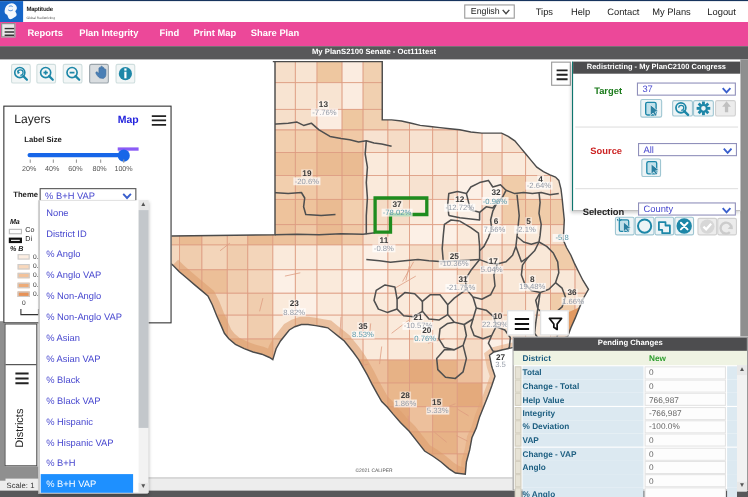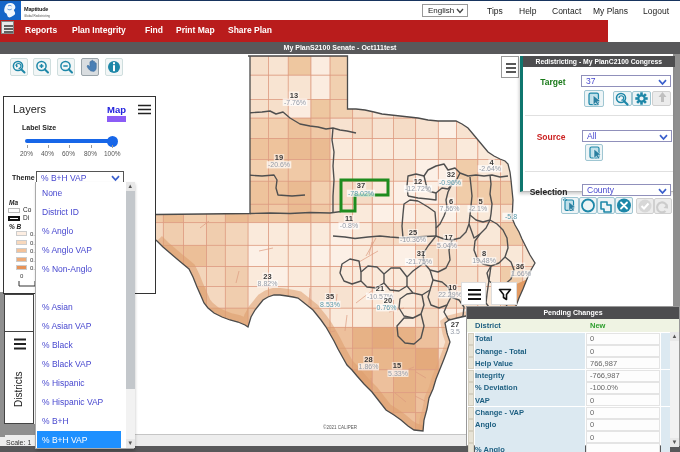--- a/index.html
+++ b/index.html
@@ -8,41 +8,41 @@
 .abs{position:absolute;}
 #stage{position:relative;width:680px;height:452px;}
 
 #hdr{left:0;top:0;width:680px;height:20px;background:#fff;}
 #logo{left:0;top:1px;width:21px;height:19px;background:#1565c8;}
 #brand{left:24px;top:6px;font-size:5.5px;font-weight:bold;color:#1a1a1a;line-height:7px;letter-spacing:-0.2px;}
 #brand small{display:block;font-size:3px;font-weight:normal;color:#555;letter-spacing:0;}
 #hmenu{left:400px;top:0;width:280px;height:20px;font-size:8.5px;color:#222;}
 #hmenu span{position:absolute;top:6px;text-align:right;}
 
-#nav{left:0;top:20px;width:608px;height:22px;background:#b91c1c;}
+#nav{left:0;top:20px;width:680px;height:22px;background:#ec4899;}
 #navham{left:1px;top:1px;width:13px;height:13px;background:#e9e9e9;border:1px solid #888;}
 #nav span{position:absolute;top:5px;color:#fff;font-weight:bold;font-size:8.5px;}
 
 #tbar{left:0;top:42px;width:680px;height:11.5px;background:#58585a;color:#fff;font-size:7px;font-weight:bold;text-align:center;line-height:11px;}
 
 .mbtn{width:18px;height:18px;background:#f2f6f6;border:1px solid #cfdede;border-radius:2px;}
 .mbtn.active{background:#d9dde0;border-color:#9aa4aa;}
 
 #lpanel{left:3px;top:96px;width:153px;height:198px;background:#fff;border:1px solid #333;}
 
 #tdrop{left:35px;top:182px;width:99px;height:267px;background:#fff;border:1px solid #aaa;border-top:none;box-shadow:1px 2px 3px rgba(0,0,0,.25);}
 .ditem{position:absolute;left:1px;width:89px;height:19px;line-height:19px;padding-left:5px;font-size:8.5px;color:#4747cf;}
 .dsel{background:#1e90ff;color:#fff;}
 
 .sbtrack{background:#f2f2f2;}
 .sbthumb{background:#c3c7cb;}
 
 #dpanel{left:4px;top:294px;width:30px;height:130px;background:#fff;border:1px solid #444;}
 
-#rpanel{left:520px;top:56px;width:152.5px;height:136px;background:#fff;border-left:3px solid #0f766e;border-bottom:1px solid #bbb;box-shadow:-1px 2px 3px rgba(0,0,0,.2);}
+#rpanel{left:520px;top:56px;width:152.5px;height:136px;background:#fff;border-left:1px solid #0f766e;border-bottom:1px solid #bbb;box-shadow:-1px 2px 3px rgba(0,0,0,.2);}
 #rphdr{left:0;top:0;width:151.5px;height:11px;background:#4d4d4f;color:#fff;font-weight:bold;font-size:6.8px;text-align:center;line-height:11px;}
 .rsel{position:absolute;height:12px;border:1px solid #9090bb;background:#fff;font-size:8.5px;color:#4747cf;padding-left:4px;line-height:10px;}
 .rlabel{position:absolute;font-size:8.5px;font-weight:bold;}
 .ibtn{position:absolute;background:#edf4f6;border:1px solid #9fc6d2;border-radius:2px;}
 .ibtn.dis{background:#ececec;border-color:#d0d0d0;}
 .divline{position:absolute;left:2px;width:148px;height:1px;background:#e0e0e0;}
 
 #ptable{left:466px;top:306px;width:214px;height:140px;background:#fff;border:1px solid #999;}
 #pthdr{left:0;top:0;width:212px;height:12px;background:#4d4d4f;color:#fff;font-weight:bold;font-size:7px;text-align:center;line-height:12px;}
 .prow{position:absolute;left:0;width:212px;height:13.2px;}
@@ -467,21 +467,21 @@
       <path d="M58.7,11.2 L62.0,14.5" stroke="#1d87a8" stroke-width="2" stroke-linecap="round"></path>
       <path d="M53.3,8 h4.4" stroke="#1d87a8" stroke-width="1.5"></path>
       <path d="M78.5,13.5 c-1.5-1-3-2.8-3.5-4.2 -0.4-1 .6-1.8 1.4-1.1 l1.3,1.1 v-4.6 c0-1 1.6-1 1.6,0 v-1.2 c0-1 1.7-1 1.7,0 v1.2 c0-1 1.6-1 1.6,0 v1.3 c0-0.9 1.5-0.9 1.5,0 v4.2 c0,1.8-1,3.3-2.4,3.8 z" fill="#4a7fb5" stroke="#3a6a9a" stroke-width="0.5" transform="translate(2.2,-0.6)"></path>
       <circle cx="104" cy="9" r="6" fill="#1d87a8"></circle>
       <rect x="103" y="7.2" width="2" height="6" fill="#fff"></rect>
       <rect x="103" y="4.2" width="2" height="2" fill="#fff"></rect>
     </svg>
 
 <div class="abs" id="lpanel">
   <div class="abs" style="left:9px;top:6px;font-size:11px;color:#222">Layers</div>
-  <div class="abs" style="left:103px;top:7px;font-size:9.5px;font-weight:bold;color:#2222dd;border-bottom:6px solid #8b5cf6;padding-bottom:1px">Map</div>
+  <div class="abs" style="left:103px;top:7px;font-size:9.5px;font-weight:bold;color:#2222dd;border-bottom:3px solid #8b5cf6;padding-bottom:19px">Map</div>
   <svg class="abs" style="left:133px;top:6px" width="15" height="13">
         <path d="M1 2.5h13M1 6.5h13M1 10.5h13" stroke="#222" stroke-width="1.6"></path>
       </svg>
   <div class="abs" style="left:18px;top:27px;font-size:7px;font-weight:bold;color:#222">Label Size</div>
   <div class="abs" style="left:21px;top:42px;width:90px;height:4px;background:#1766e8;border-radius:2px"></div>
   <div class="abs" style="left:103px;top:38.5px;width:11px;height:11px;background:#1766e8;border-radius:50%"></div>
   <div class="abs" style="left:22px;top:48px;width:92px;height:3px;font-size:0">
     <i style="position:absolute;left:1px;width:1px;height:3px;background:#999"></i>
     <i style="position:absolute;left:22px;width:1px;height:3px;background:#999"></i>
     <i style="position:absolute;left:43px;width:1px;height:3px;background:#999"></i>
@@ -524,20 +524,21 @@
         <path d="M1 1v5h16v-5" stroke="#333" fill="none"></path>
       </svg>
 </div>
 
 <div class="abs" id="tdrop">
   <div class="ditem" style="top:2px">None</div>
   <div class="ditem" style="top:21px">District ID</div>
   <div class="ditem" style="top:40px">% Anglo</div>
   <div class="ditem" style="top:59px">% Anglo VAP</div>
   <div class="ditem" style="top:78px">% Non-Anglo</div>
+  <div class="ditem" style="top:97px">% Non-Anglo VAP</div>
   <div class="ditem" style="top:116px">% Asian</div>
   <div class="ditem" style="top:135px">% Asian VAP</div>
   <div class="ditem" style="top:154px">% Black</div>
   <div class="ditem" style="top:173px">% Black VAP</div>
   <div class="ditem" style="top:192px">% Hispanic</div>
   <div class="ditem" style="top:211px">% Hispanic VAP</div>
   <div class="ditem" style="top:230px">% B+H</div>
   <div class="ditem dsel" style="top:249px;height:17px;width:84px">% B+H VAP</div>
   <div class="abs sbtrack" style="left:90px;top:0;width:8.5px;height:266px"></div>
   <div class="abs" style="left:90px;top:0;width:8.5px;height:9px;background:#e8e8e8;color:#555;font-size:6px;text-align:center;line-height:9px">▲</div>

